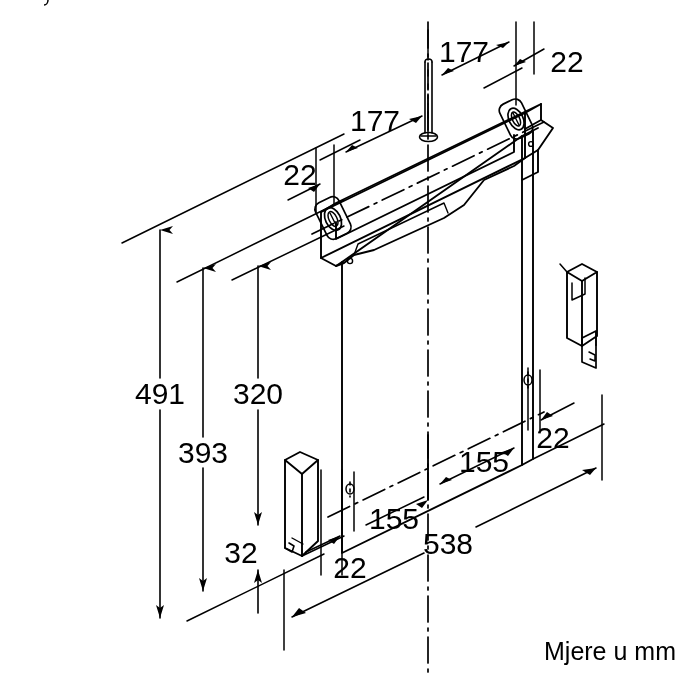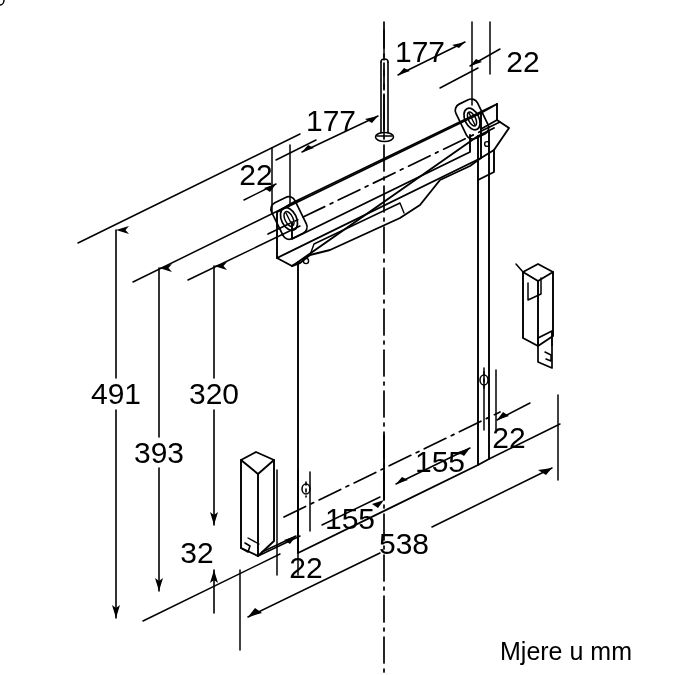--- a/index.html
+++ b/index.html
@@ -1,18 +1,18 @@
 <!DOCTYPE html>
 <html><head>
 <meta charset="utf-8">
 <style>
   html,body{margin:0;padding:0;background:#ffffff;}
   body{width:675px;height:675px;overflow:hidden;
        font-family:"Liberation Sans","DejaVu Sans",sans-serif;}
-  #stage{position:relative;width:606px;height:675px;background:#fff;}
+  #stage{position:relative;width:606px;height:675px;background:#fff;margin-left:44px;}
   svg{display:block;position:absolute;top:0;left:0;}
   .dimtext{font-family:"Liberation Sans","DejaVu Sans",sans-serif;
            font-size:30px;fill:#000;font-weight:400;}
   .captiontext{font-family:"Liberation Sans","DejaVu Sans",sans-serif;
            font-size:25px;fill:#000;font-weight:400;}
 </style>
 </head>
 <body>
 
 <div id="stage">

